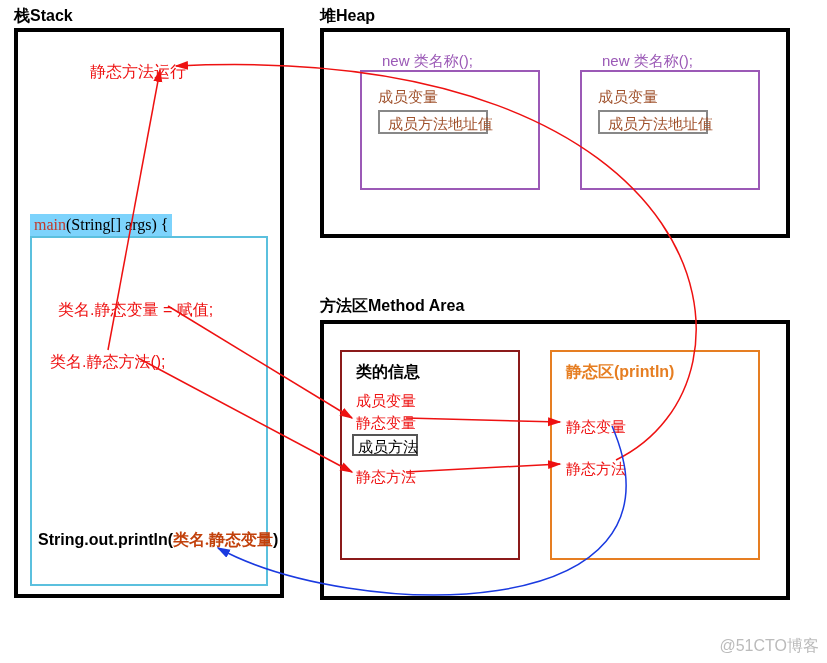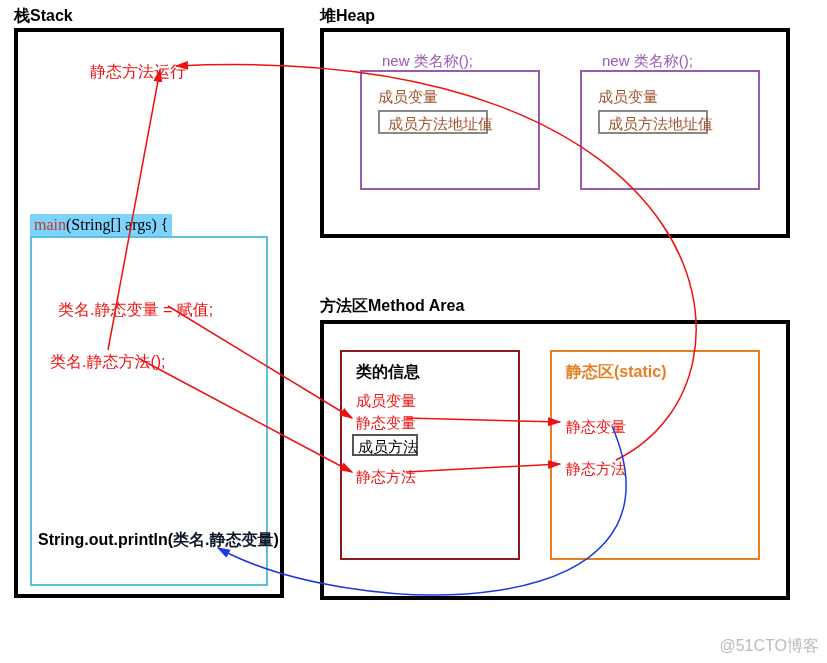--- a/index.html
+++ b/index.html
@@ -72,21 +72,21 @@
   <div class="small-text mono code-bg" style="left:30px; top:214px;">
     <span style="color:#c0392b;">main</span><span>(String[] args) {</span>
   </div>
 
   <div class="thin-box" style="left:30px; top:236px; width:238px; height:350px; border:2px solid #5bc0de;"></div>
 
   <div class="small-text" style="left:50px; top:300px; color:#e11;margin-left:8px;">类名.静态变量 = 赋值;</div>
   <div class="small-text" style="left:50px; top:352px; color:#e11;">类名.静态方法();</div>
 
   <div class="small-text" style="left:38px; top:530px; font-weight:bold;">
-    <span>String.out.println(</span><span style="color:#0f172a;">类名.静态变量</span><span>);</span>
+    <span>String.out.println(</span><span style="color:#c2410c;font-family:Liberation Serif, serif;">类名.静态变量</span><span>);</span>
   </div>
 
   <div class="region-title" style="left:320px; top:6px;">堆Heap</div>
   <div class="thick-box" style="left:320px; top:28px; width:470px; height:210px;"></div>
 
   <div class="tiny-text" style="left:382px; top:52px; color:#9b59b6;">new 类名称();</div>
   <div class="thin-box" style="left:360px; top:70px; width:180px; height:120px; border:2px solid #9b59b6;"></div>
   <div class="tiny-text" style="left:378px; top:88px; color:#a0522d;">成员变量</div>
   <div class="thin-box" style="left:378px; top:110px; width:110px; height:24px; border:2px solid #888;"></div>
   <div class="tiny-text" style="left:388px; top:115px; color:#a0522d;">成员方法地址值</div>
@@ -102,21 +102,21 @@
 
   <div class="thin-box" style="left:340px; top:350px; width:180px; height:210px; border:2px solid #8b1a1a;"></div>
   <div class="small-text" style="left:356px; top:362px; font-weight:bold;">类的信息</div>
   <div class="tiny-text" style="left:356px; top:392px; color:#e11;">成员变量</div>
   <div class="tiny-text" style="left:356px; top:414px; color:#e11;">静态变量</div>
   <div class="thin-box" style="left:352px; top:434px; width:66px; height:22px; border:2px solid #555;"></div>
   <div class="tiny-text" style="left:358px; top:438px;">成员方法</div>
   <div class="tiny-text" style="left:356px; top:468px; color:#e11;">静态方法</div>
 
   <div class="thin-box" style="left:550px; top:350px; width:210px; height:210px; border:2px solid #e67e22;"></div>
-  <div class="small-text" style="left:566px; top:362px; color:#e67e22; font-weight:bold;">静态区(static)</div>
+  <div class="small-text" style="left:566px; top:362px; color:#e67e22; font-weight:bold;">静态区(println)</div>
   <div class="tiny-text" style="left:566px; top:418px; color:#e11;">静态变量</div>
   <div class="tiny-text" style="left:566px; top:460px; color:#e11;">静态方法</div>
 
   <div class="watermark">@51CTO博客</div>
 
   <svg class="arrows">
     <defs>
       <marker id="ar-red" markerWidth="10" markerHeight="10" refX="8" refY="3" orient="auto">
         <path d="M0,0 L9,3 L0,6 Z" fill="#e11"></path>
       </marker>

